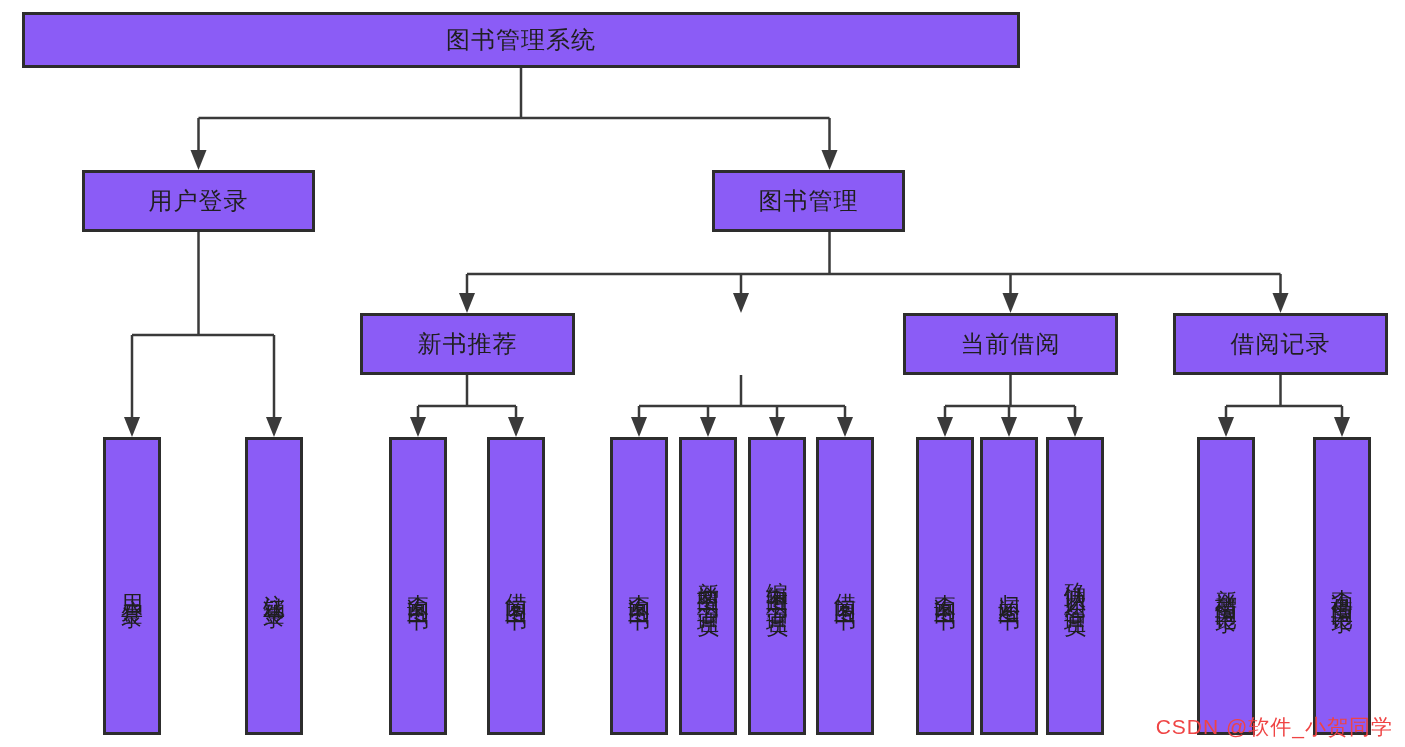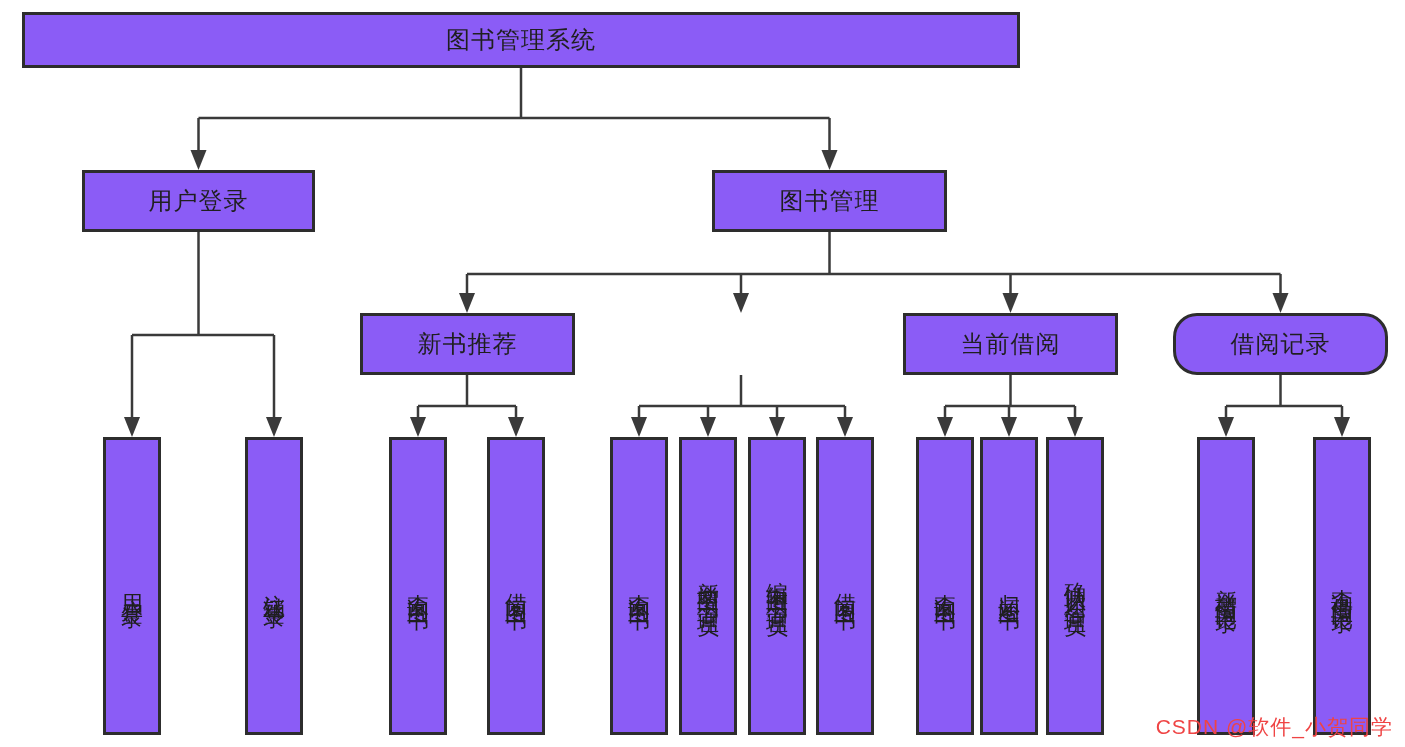--- a/index.html
+++ b/index.html
@@ -121,31 +121,31 @@
     </g>
   </svg>
 
   <div class="box root" style="left:22px;top:12px;width:998px;height:56px;">
     <span>图书管理系统</span>
   </div>
 
   <div class="box hnode" style="left:82px;top:170px;width:233px;height:62px;">
     <span>用户登录</span>
   </div>
-  <div class="box hnode" style="left:712px;top:170px;width:235px;height:62px;">
+  <div class="box hnode" style="left:712px;top:170px;width:193px;height:62px;">
     <span>图书管理</span>
   </div>
 
   <div class="box hnode" style="left:360px;top:313px;width:215px;height:62px;">
     <span>新书推荐</span>
   </div>
   <div class="box hnode" style="left:903px;top:313px;width:215px;height:62px;">
     <span>当前借阅</span>
   </div>
-  <div class="box hnode" style="left:1173px;top:313px;width:215px;height:62px;border-radius:24px;">
+  <div class="box hnode" style="left:1173px;top:313px;width:215px;height:62px;">
     <span>借阅记录</span>
   </div>
 
   <div class="box leaf" style="left:103px;top:437px;width:58px;height:298px;">
     <span>用户登录</span>
   </div>
   <div class="box leaf" style="left:245px;top:437px;width:58px;height:298px;">
     <span>注销登录</span>
   </div>
 

